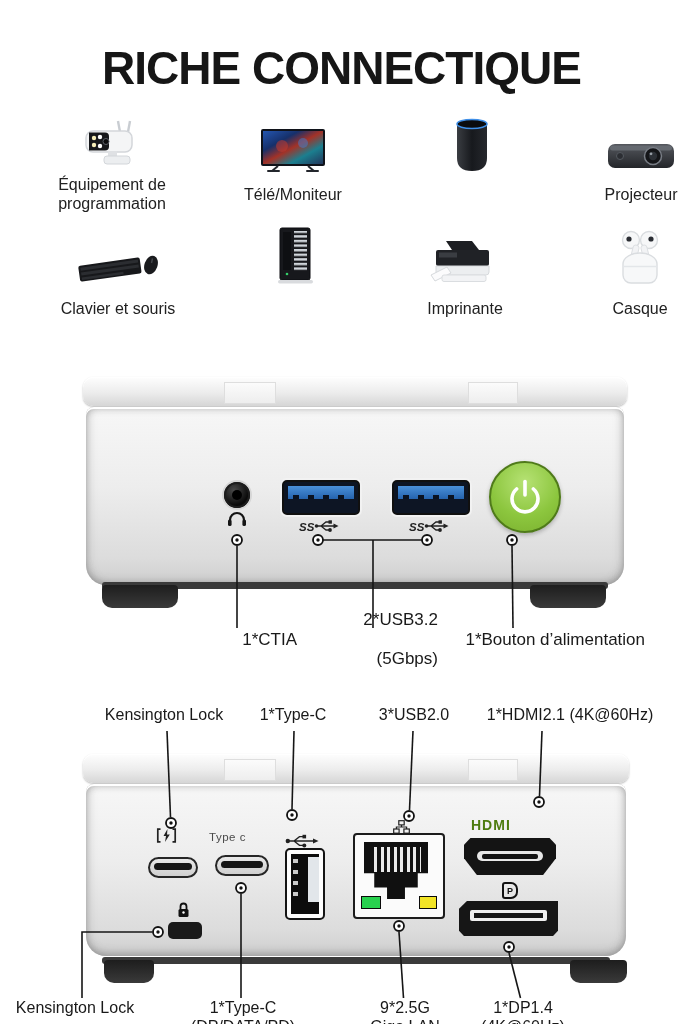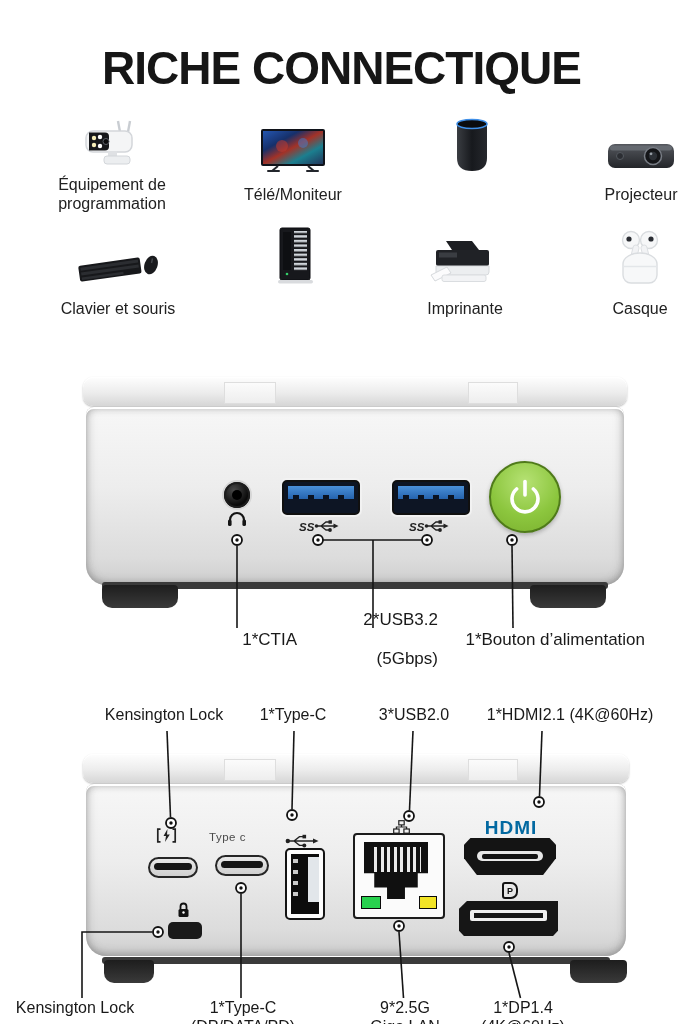--- a/index.html
+++ b/index.html
@@ -66,21 +66,21 @@
   .hdmi-slot{position:absolute;left:13px;right:13px;top:13px;height:10px;border-radius:5px;background:#e8e8e8;}
   .hdmi-tongue{position:absolute;left:5px;right:5px;top:3px;height:4.5px;border-radius:2px;background:#141414;}
   .dp{position:absolute;width:99px;height:35px;background:#161616;
         clip-path:polygon(8% 0,100% 0,100% 85%,95% 100%,5% 100%,0 85%,0 22%);}
   .dp-slot{position:absolute;left:11px;right:11px;top:9px;height:11px;border-radius:2px;background:#efefef;}
   .dp-tongue{position:absolute;left:4px;right:4px;top:3px;height:5px;background:#161616;}
   .kslot{position:absolute;width:34px;height:17px;border-radius:5px;background:#1a1a1a;}
   
   .mark{position:absolute;color:#3a3a3a;}
   .typec-text{font-size:11.5px;letter-spacing:.5px;color:#4a4a4a;text-align:left;}
-  .hdmi-logo{font-size:19px;font-weight:700;letter-spacing:1px;color:#0369a1;text-align:center;}
+  .hdmi-logo{font-size:14px;font-weight:700;letter-spacing:1px;color:#4d7c0f;text-align:left;}
   .dp-logo{width:12px;height:13px;border:2.2px solid #111;border-radius:3px 7px 7px 3px;
            display:flex;align-items:center;justify-content:center;
            font-size:9px;font-weight:700;color:#111;}
   
   .lbl{position:absolute;text-align:right;font-size:17px;color:#191919;}
   .lbl-s{position:absolute;text-align:center;font-size:16px;color:#191919;}
   svg.overlay{position:absolute;left:0;top:0;z-index:6;pointer-events:none;}
   .machine, .dev{z-index:2;}
 </style>
 </head>

